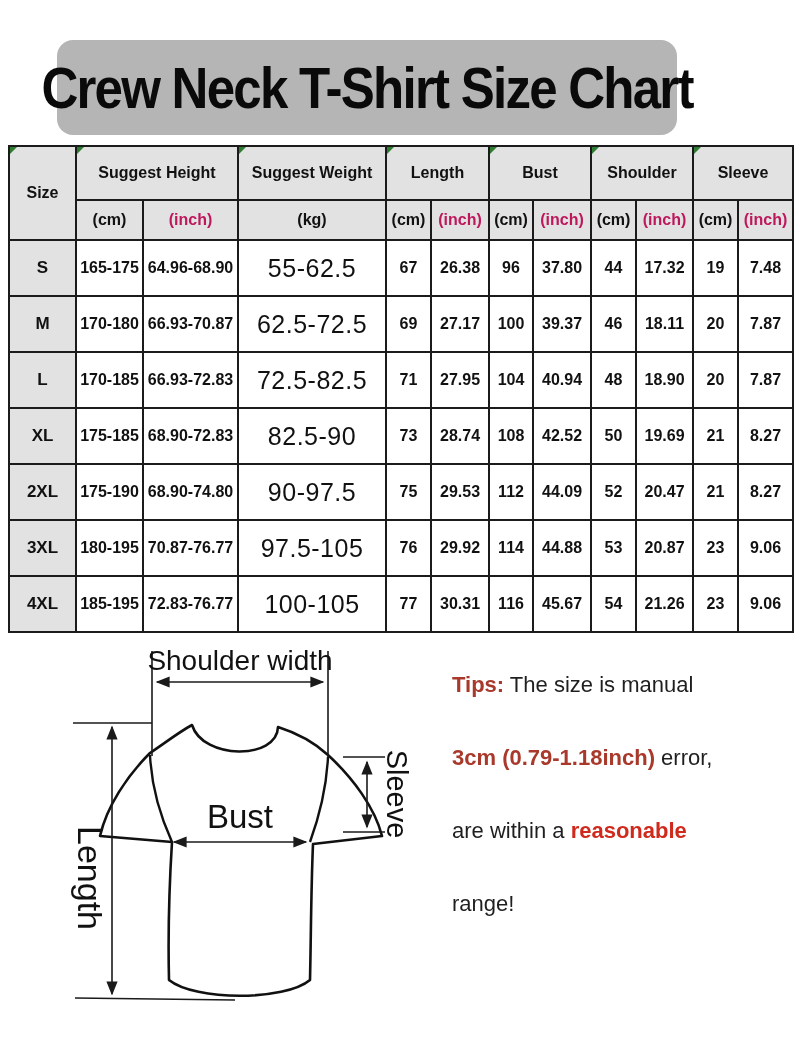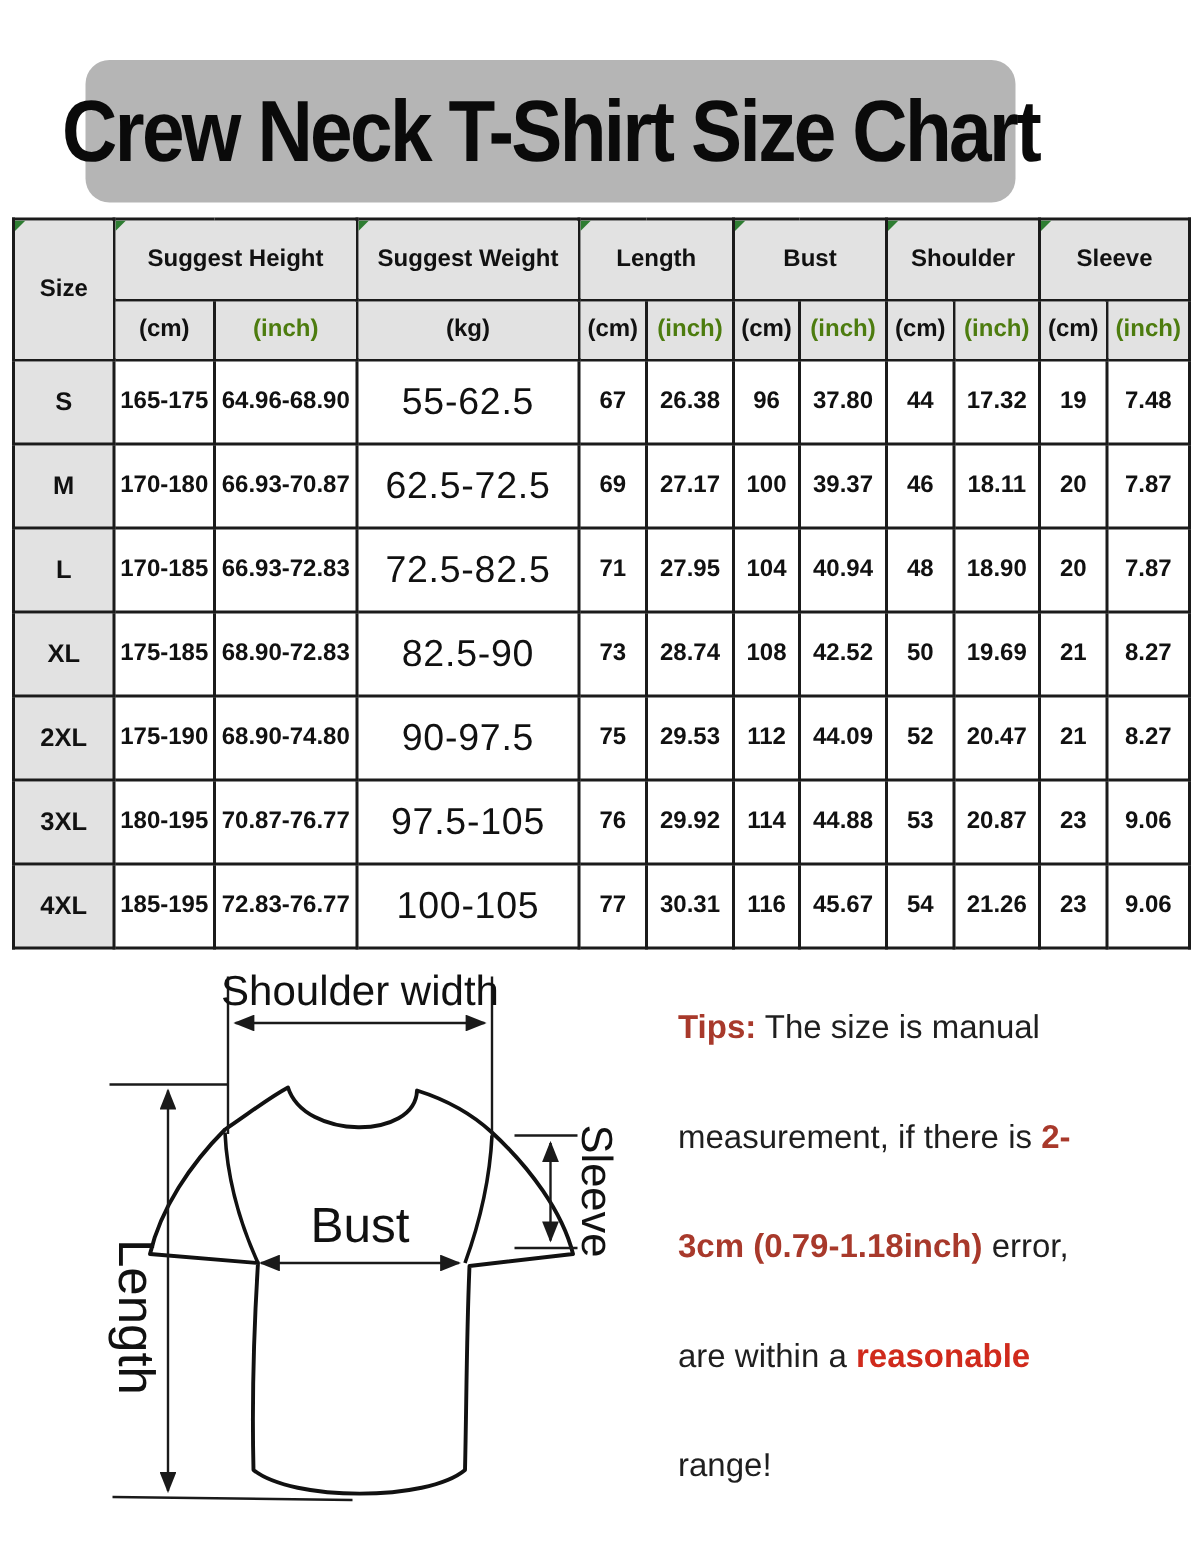--- a/index.html
+++ b/index.html
@@ -15,21 +15,21 @@
                    table-layout:fixed;}
   .size-chart th,.size-chart td{border:2px solid #1b1b1b;text-align:center;vertical-align:middle;
                    padding:0;color:#111;overflow:hidden;}
   .size-chart thead tr.r1{height:54px;}
   .size-chart thead tr.r2{height:40px;}
   .size-chart tbody tr{height:56px;}
   .size-chart th{background:#e2e2e2;font-size:16px;font-weight:bold;position:relative;}
   .size-chart td{background:#fff;font-size:16px;font-weight:bold;}
   .size-chart td.c-size{background:#e2e2e2;font-size:17px;}
   .size-chart td.c-kg{font-weight:400;font-size:25px;letter-spacing:0.5px;}
-  .size-chart .u-inch{color:#4d7c0f;}
+  .size-chart .u-inch{color:#be185d;}
   .tri{position:absolute;left:0;top:0;width:0;height:0;border-top:7px solid #2e7d32;
        border-right:7px solid transparent;}
   
   .diagram{position:absolute;left:45px;top:648px;width:420px;height:452px;}
   
   .tips{position:absolute;left:452px;top:648px;width:336px;font-size:22px;line-height:73px;
         color:#1f1f1f;}
   .tips .red{color:#a8392b;font-weight:bold;}
   .tips .red-bright{color:#d02a1c;font-weight:bold;}
   .tips .line{white-space:nowrap;}
@@ -211,19 +211,18 @@
 
       <line x1="298" y1="109" x2="340" y2="109" stroke="#1a1a1a" stroke-width="1.6"></line>
       <line x1="298" y1="184" x2="340" y2="184" stroke="#1a1a1a" stroke-width="1.6"></line>
       <line x1="322" y1="114" x2="322" y2="179" stroke="#1a1a1a" stroke-width="1.6" marker-start="url(#ah)" marker-end="url(#ah)"></line>
       <text x="352" y="146" transform="rotate(90 352 146)" text-anchor="middle" dominant-baseline="central" font-size="29" fill="#111">Sleeve</text>
     </svg>
   </div>
 
   <div class="tips">
     <div class="line"><span class="red">Tips:</span><span> The size is manual</span></div>
-    <div class="line"><span>measurement, if there is </span><span class="red">2-</span></div>
     <div class="line"><span class="red">3cm (0.79-1.18inch)</span><span> error,</span></div>
     <div class="line"><span>are within a </span><span class="red-bright">reasonable</span></div>
     <div class="line"><span>range!</span></div>
   </div>
 
 </div>
 
 </body></html>

